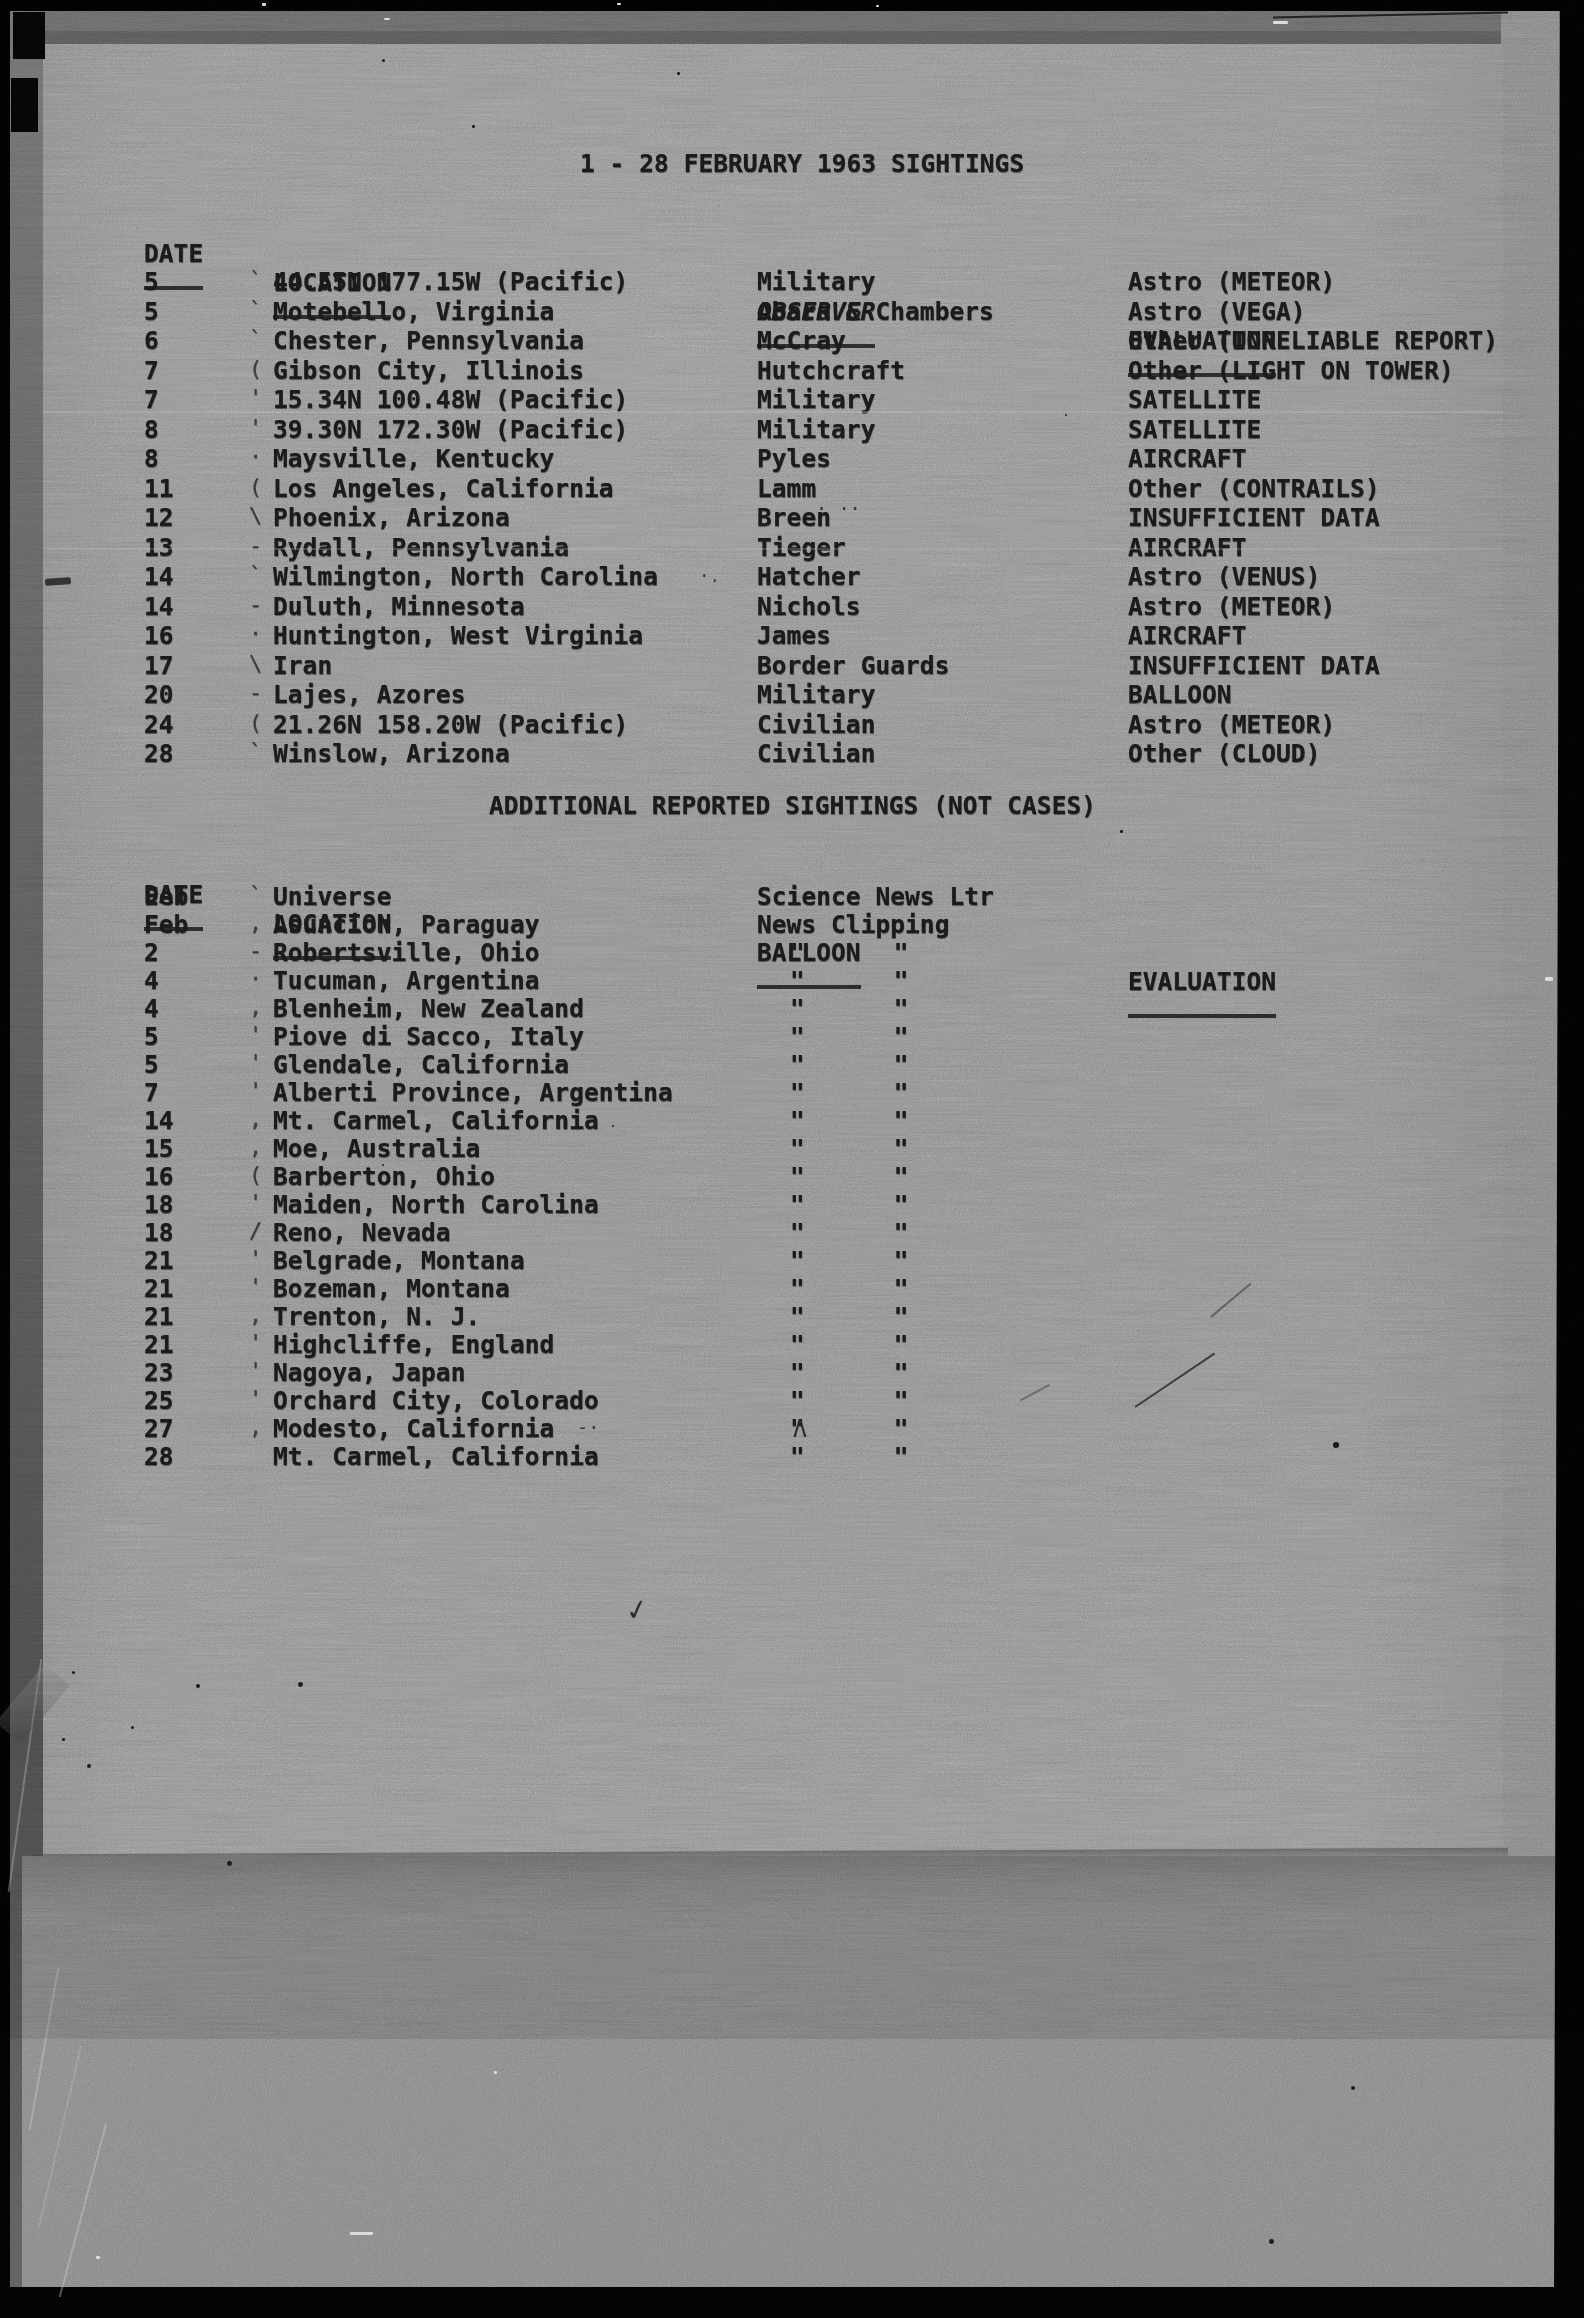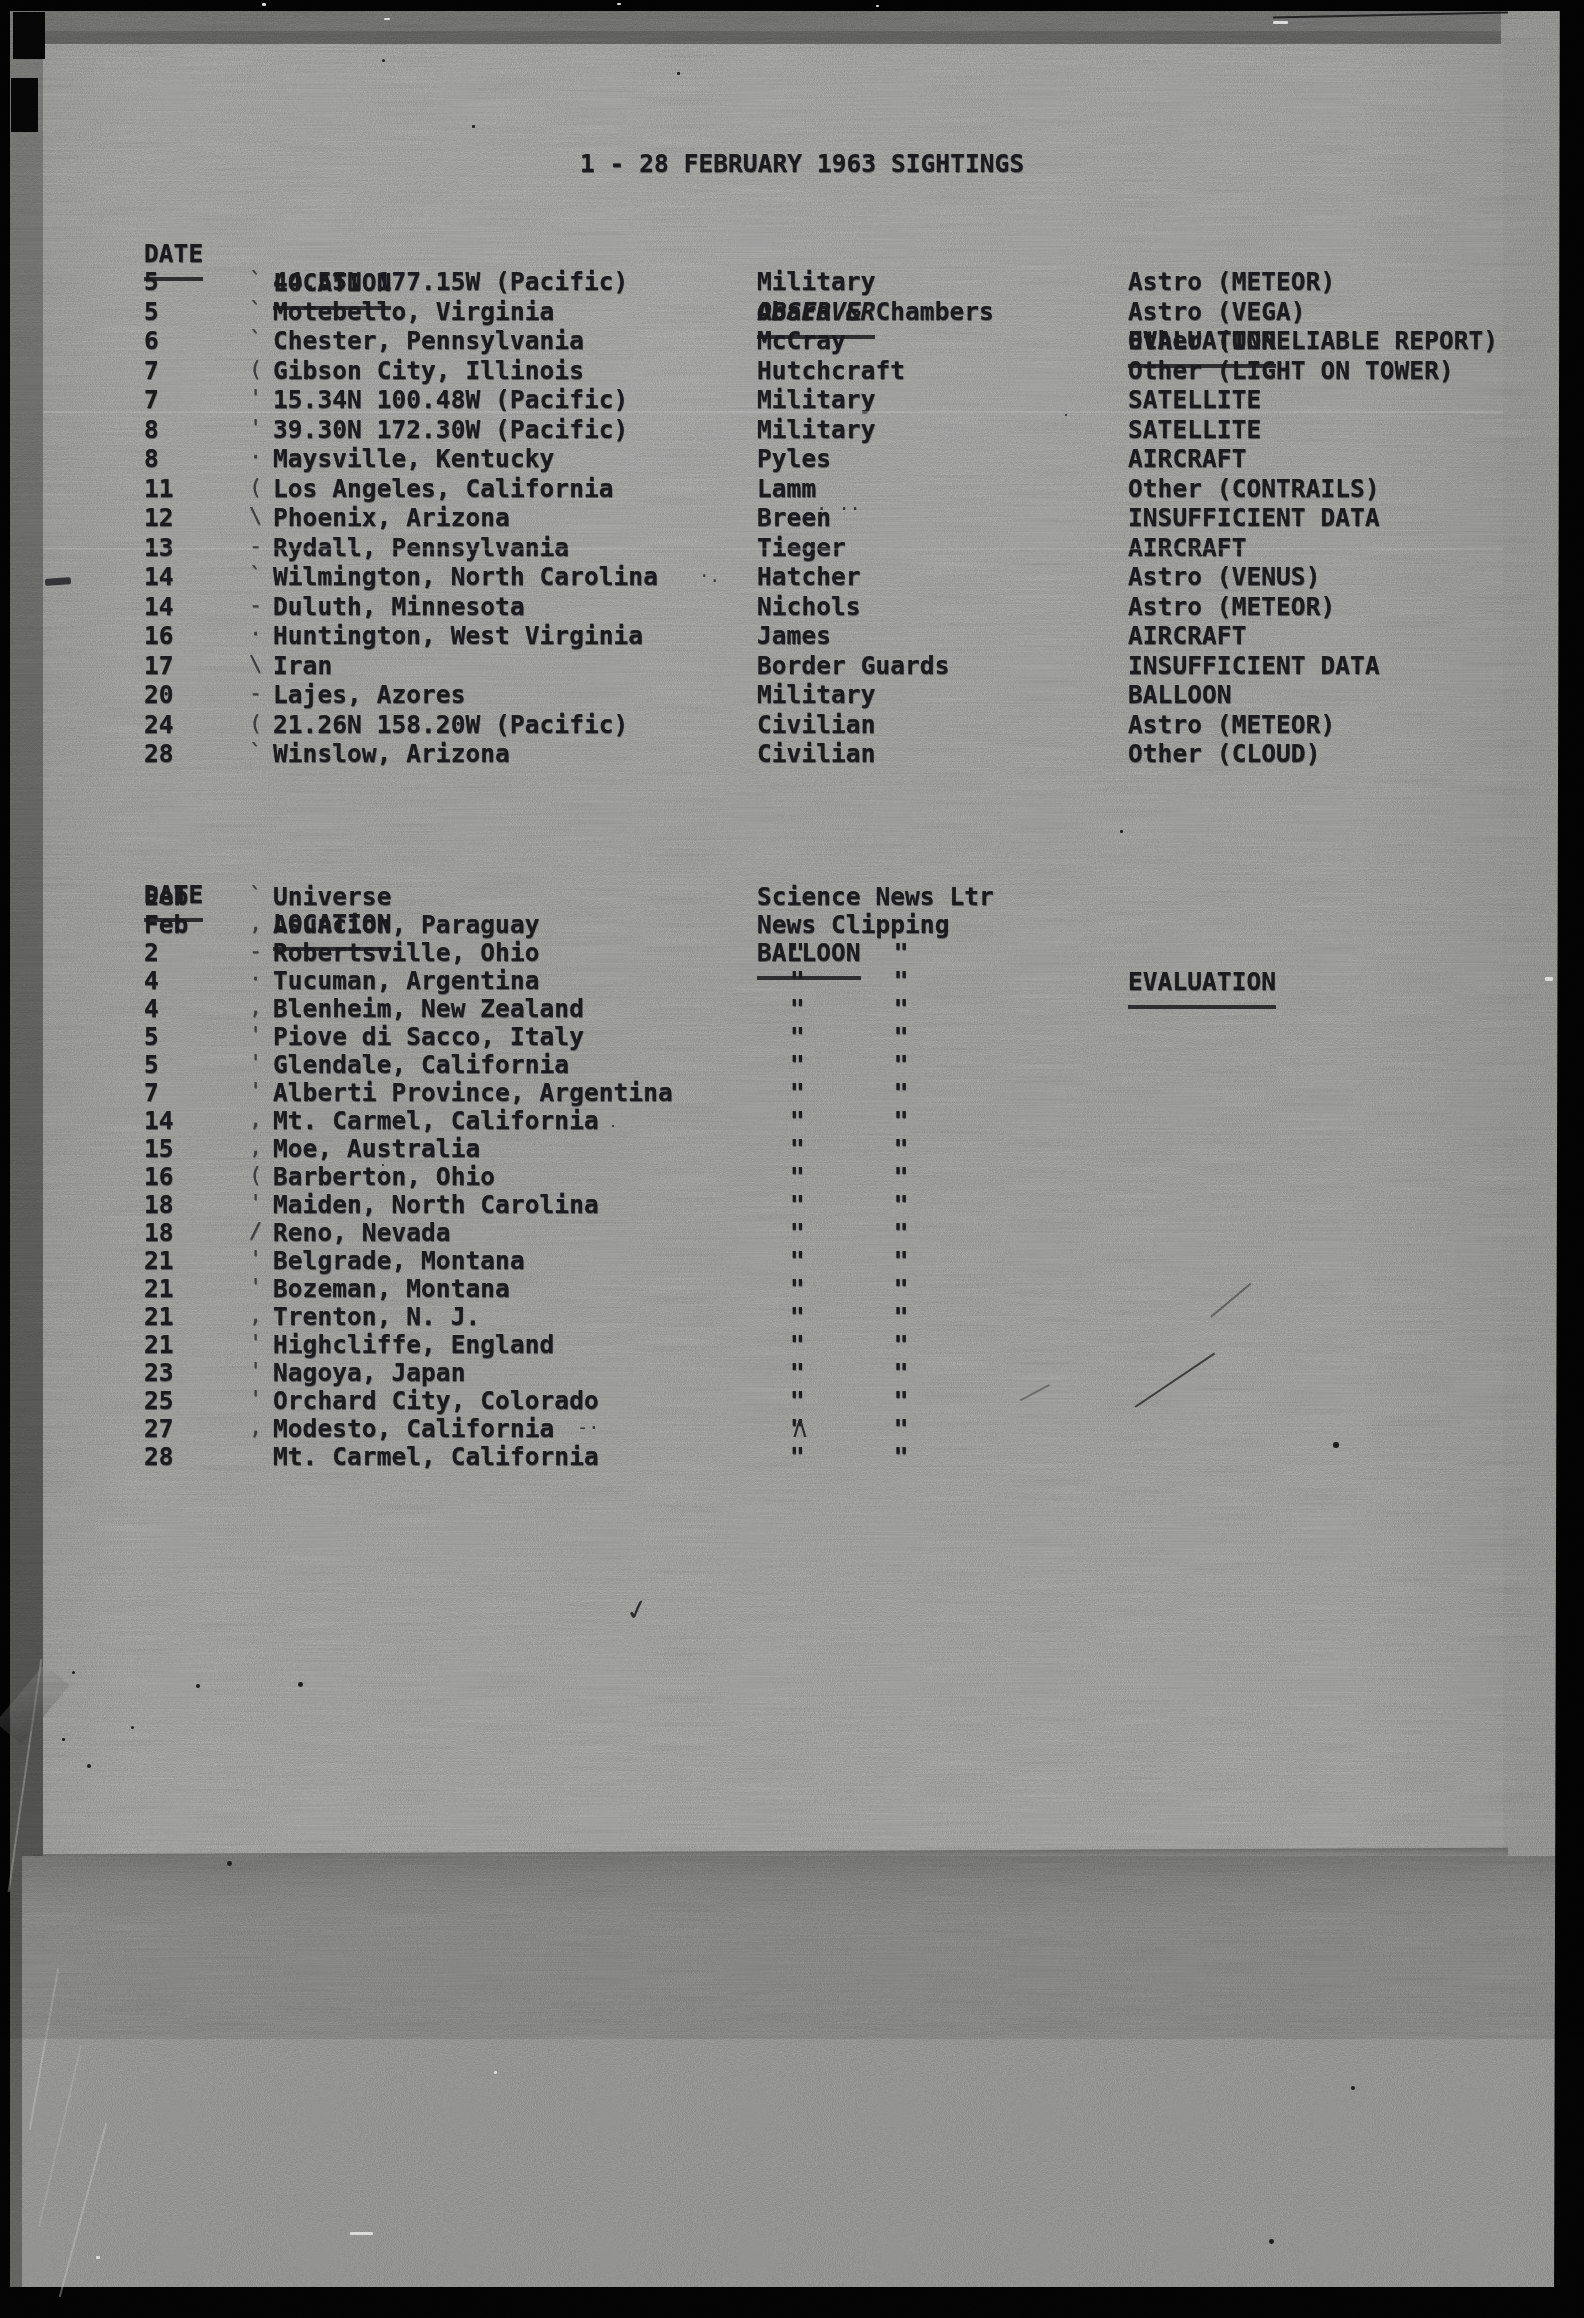--- a/index.html
+++ b/index.html
@@ -30,21 +30,21 @@
   .paper-shadow{position:absolute;left:33px;top:1851px;width:1475px;height:14px;
     background:linear-gradient(180deg,rgba(90,90,88,0.55),rgba(120,120,118,0.0));transform:rotate(-0.25deg);}
   
   .content{position:absolute;left:0;top:0;width:1584px;height:1748px;color:#26262a;font-weight:700;font-size:24.6px;}
   .content span,.content div{white-space:pre;}
   .ink{text-shadow:0.3px 0.5px 0.7px rgba(34,34,40,0.55), -0.3px 0 0.4px rgba(34,34,40,0.3);}
   .title{position:absolute;left:580px;top:149px;}
   .title2{position:absolute;left:489px;top:791px;}
   .thead{position:absolute;left:0;width:1584px;height:44px;}
   .t1-head{top:210px;} .t2-head{top:851px;}
-  .hu{display:inline-block;position:absolute;padding-bottom:9px;border-bottom:4.9px solid rgba(30,30,34,0.82);}
+  .hu{display:inline-block;position:absolute;padding-bottom:18px;border-bottom:4.9px solid rgba(30,30,34,0.82);}
   .tbl{position:absolute;left:0;width:1584px;}
   #t1{top:267px;} #t2{top:882px;}
   .row{position:relative;height:29.5px;}
   .row.t2{height:28px;}
   .c{position:absolute;top:0;}
   .c.date{left:144px;}
   .c.loc{left:273px;}
   .c.obs{left:757px;}
   .c.ev{left:1128px;}
   .c.src{left:757px;}
@@ -87,20 +87,21 @@
     <div class="title">1 - 28 FEBRUARY 1963 SIGHTINGS</div>
 
     <div class="thead t1-head">
       <span class="hu h-date">DATE</span>
       <span class="hu h-loc">LOCATION</span>
       <span class="hu h-obs">OBSERVER</span>
       <span class="hu h-ev">EVALUATION</span>
     </div>
     <div id="t1" class="tbl"><div class="row t1"><span class="c date">5</span><span class="c mark">`</span><span class="c loc">44.55N 177.15W (Pacific)</span><span class="c obs">Military</span><span class="c ev">Astro (METEOR)</span></div><div class="row t1"><span class="c date">5</span><span class="c mark">`</span><span class="c loc">Motebello, Virginia</span><span class="c obs">Abara &amp; Chambers</span><span class="c ev">Astro (VEGA)</span></div><div class="row t1"><span class="c date">6</span><span class="c mark">`</span><span class="c loc">Chester, Pennsylvania</span><span class="c obs">McCray</span><span class="c ev">Other (UNRELIABLE REPORT)</span></div><div class="row t1"><span class="c date">7</span><span class="c mark">(</span><span class="c loc">Gibson City, Illinois</span><span class="c obs">Hutchcraft</span><span class="c ev">Other (LIGHT ON TOWER)</span></div><div class="row t1"><span class="c date">7</span><span class="c mark">'</span><span class="c loc">15.34N 100.48W (Pacific)</span><span class="c obs">Military</span><span class="c ev">SATELLITE</span></div><div class="row t1"><span class="c date">8</span><span class="c mark">'</span><span class="c loc">39.30N 172.30W (Pacific)</span><span class="c obs">Military</span><span class="c ev">SATELLITE</span></div><div class="row t1"><span class="c date">8</span><span class="c mark">·</span><span class="c loc">Maysville, Kentucky</span><span class="c obs">Pyles</span><span class="c ev">AIRCRAFT</span></div><div class="row t1"><span class="c date">11</span><span class="c mark">(</span><span class="c loc">Los Angeles, California</span><span class="c obs">Lamm</span><span class="c ev">Other (CONTRAILS)</span></div><div class="row t1"><span class="c date">12</span><span class="c mark">\</span><span class="c loc">Phoenix, Arizona</span><span class="c obs">Breen</span><span class="c ev">INSUFFICIENT DATA</span></div><div class="row t1"><span class="c date">13</span><span class="c mark">-</span><span class="c loc">Rydall, Pennsylvania</span><span class="c obs">Tieger</span><span class="c ev">AIRCRAFT</span></div><div class="row t1"><span class="c date">14</span><span class="c mark">`</span><span class="c loc">Wilmington, North Carolina</span><span class="c obs">Hatcher</span><span class="c ev">Astro (VENUS)</span></div><div class="row t1"><span class="c date">14</span><span class="c mark">-</span><span class="c loc">Duluth, Minnesota</span><span class="c obs">Nichols</span><span class="c ev">Astro (METEOR)</span></div><div class="row t1"><span class="c date">16</span><span class="c mark">·</span><span class="c loc">Huntington, West Virginia</span><span class="c obs">James</span><span class="c ev">AIRCRAFT</span></div><div class="row t1"><span class="c date">17</span><span class="c mark">\</span><span class="c loc">Iran</span><span class="c obs">Border Guards</span><span class="c ev">INSUFFICIENT DATA</span></div><div class="row t1"><span class="c date">20</span><span class="c mark">-</span><span class="c loc">Lajes, Azores</span><span class="c obs">Military</span><span class="c ev">BALLOON</span></div><div class="row t1"><span class="c date">24</span><span class="c mark">(</span><span class="c loc">21.26N 158.20W (Pacific)</span><span class="c obs">Civilian</span><span class="c ev">Astro (METEOR)</span></div><div class="row t1"><span class="c date">28</span><span class="c mark">`</span><span class="c loc">Winslow, Arizona</span><span class="c obs">Civilian</span><span class="c ev">Other (CLOUD)</span></div></div>
 
+    <div class="title2">ADDITIONAL REPORTED SIGHTINGS (NOT CASES)</div>
 
     <div class="thead t2-head">
       <span class="hu h-date">DATE</span>
       <span class="hu h-loc">LOCATION</span>
       <span class="hu h-src">BALLOON</span>
       <span class="hu h-ev">EVALUATION</span>
     </div>
     <div id="t2" class="tbl"><div class="row t2"><span class="c date">Eeb</span><span class="c mark">`</span><span class="c loc">Universe</span><span class="c src">Science News Ltr</span></div><div class="row t2"><span class="c date">Feb</span><span class="c mark">,</span><span class="c loc">Asuncion, Paraguay</span><span class="c src">News Clipping</span></div><div class="row t2"><span class="c date">2</span><span class="c mark">-</span><span class="c loc">Robertsville, Ohio</span><span class="c src ditto">"      "</span></div><div class="row t2"><span class="c date">4</span><span class="c mark">·</span><span class="c loc">Tucuman, Argentina</span><span class="c src ditto">"      "</span></div><div class="row t2"><span class="c date">4</span><span class="c mark">,</span><span class="c loc">Blenheim, New Zealand</span><span class="c src ditto">"      "</span></div><div class="row t2"><span class="c date">5</span><span class="c mark">'</span><span class="c loc">Piove di Sacco, Italy</span><span class="c src ditto">"      "</span></div><div class="row t2"><span class="c date">5</span><span class="c mark">'</span><span class="c loc">Glendale, California</span><span class="c src ditto">"      "</span></div><div class="row t2"><span class="c date">7</span><span class="c mark">'</span><span class="c loc">Alberti Province, Argentina</span><span class="c src ditto">"      "</span></div><div class="row t2"><span class="c date">14</span><span class="c mark">,</span><span class="c loc">Mt. Carmel, California</span><span class="c src ditto">"      "</span></div><div class="row t2"><span class="c date">15</span><span class="c mark">,</span><span class="c loc">Moe, Australia</span><span class="c src ditto">"      "</span></div><div class="row t2"><span class="c date">16</span><span class="c mark">(</span><span class="c loc">Barberton, Ohio</span><span class="c src ditto">"      "</span></div><div class="row t2"><span class="c date">18</span><span class="c mark">'</span><span class="c loc">Maiden, North Carolina</span><span class="c src ditto">"      "</span></div><div class="row t2"><span class="c date">18</span><span class="c mark">/</span><span class="c loc">Reno, Nevada</span><span class="c src ditto">"      "</span></div><div class="row t2"><span class="c date">21</span><span class="c mark">'</span><span class="c loc">Belgrade, Montana</span><span class="c src ditto">"      "</span></div><div class="row t2"><span class="c date">21</span><span class="c mark">'</span><span class="c loc">Bozeman, Montana</span><span class="c src ditto">"      "</span></div><div class="row t2"><span class="c date">21</span><span class="c mark">,</span><span class="c loc">Trenton, N. J.</span><span class="c src ditto">"      "</span></div><div class="row t2"><span class="c date">21</span><span class="c mark">'</span><span class="c loc">Highcliffe, England</span><span class="c src ditto">"      "</span></div><div class="row t2"><span class="c date">23</span><span class="c mark">'</span><span class="c loc">Nagoya, Japan</span><span class="c src ditto">"      "</span></div><div class="row t2"><span class="c date">25</span><span class="c mark">'</span><span class="c loc">Orchard City, Colorado</span><span class="c src ditto">"      "</span></div><div class="row t2"><span class="c date">27</span><span class="c mark">,</span><span class="c loc">Modesto, California</span><span class="c src ditto">"      "</span></div><div class="row t2"><span class="c date">28</span><span class="c loc">Mt. Carmel, California</span><span class="c src ditto">"      "</span></div></div>
   </div>
 

